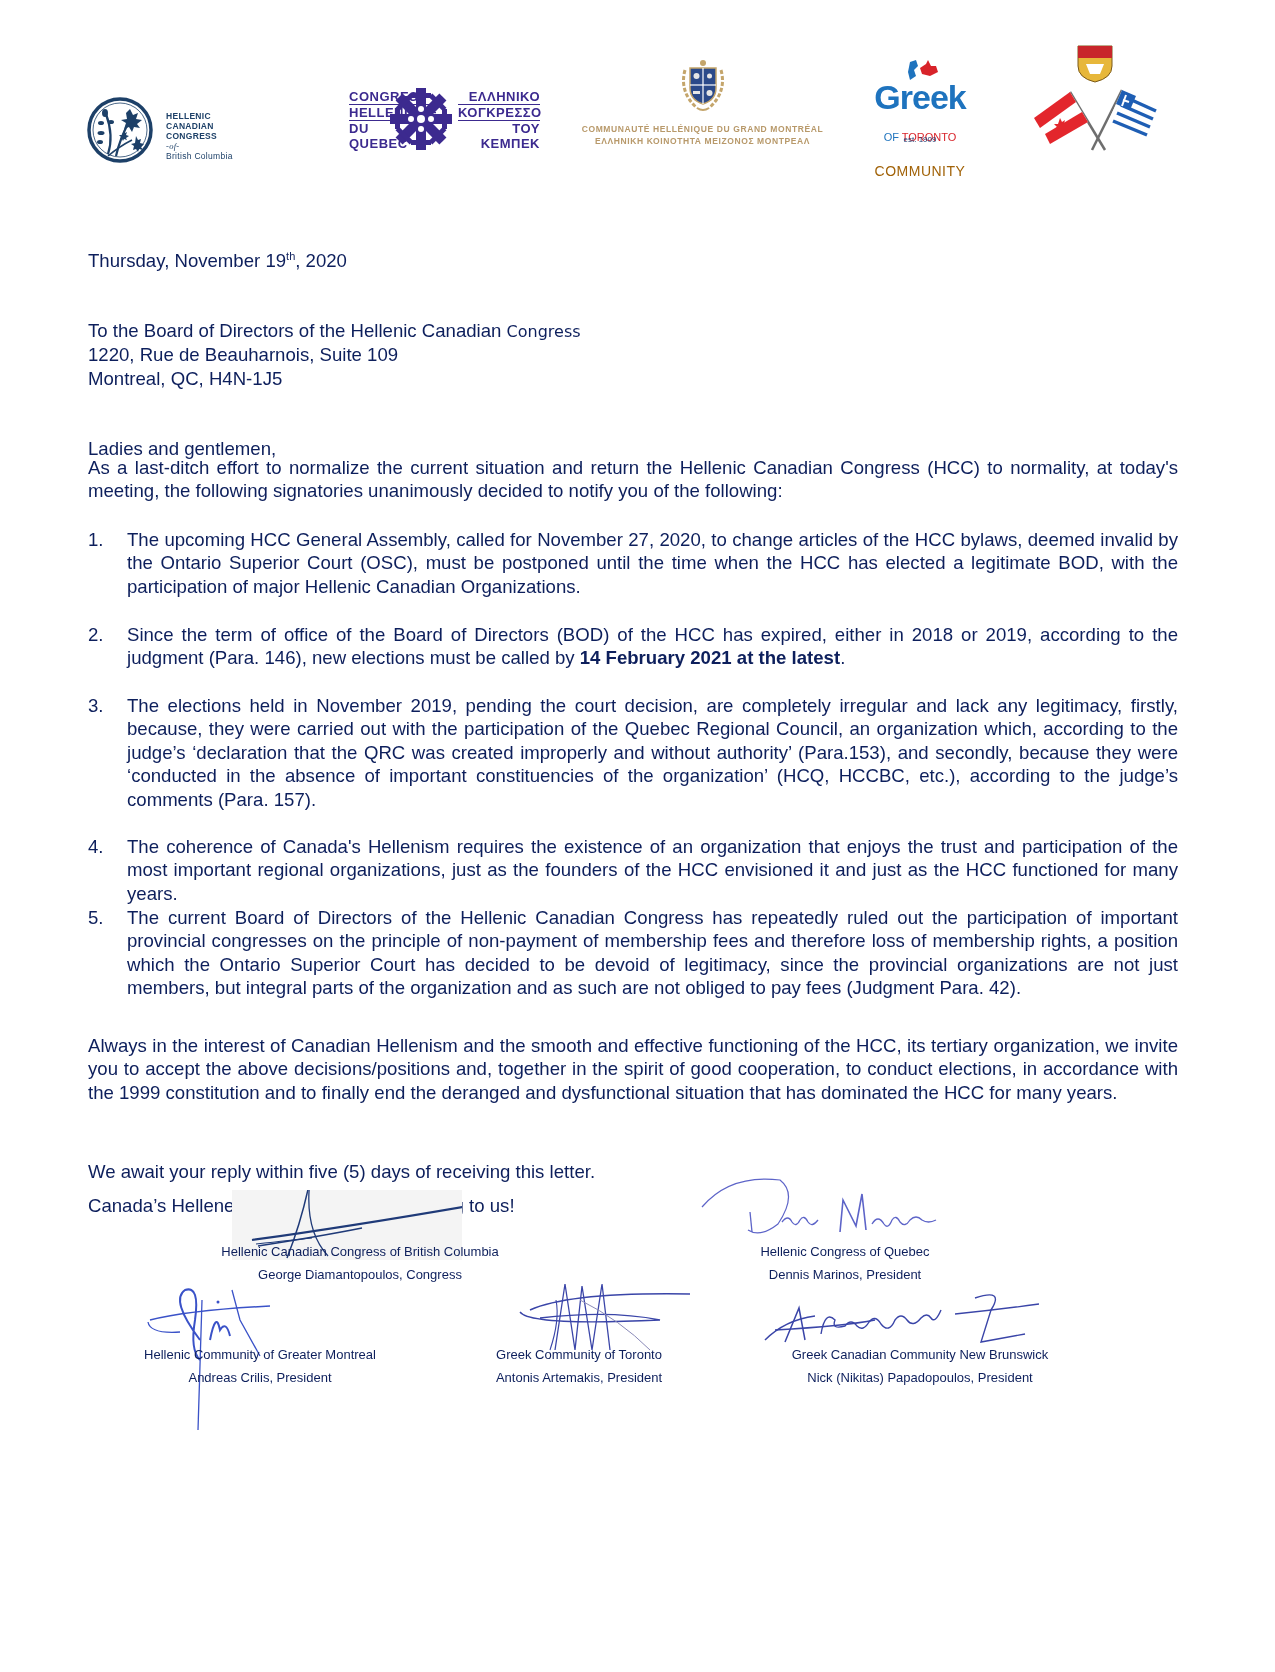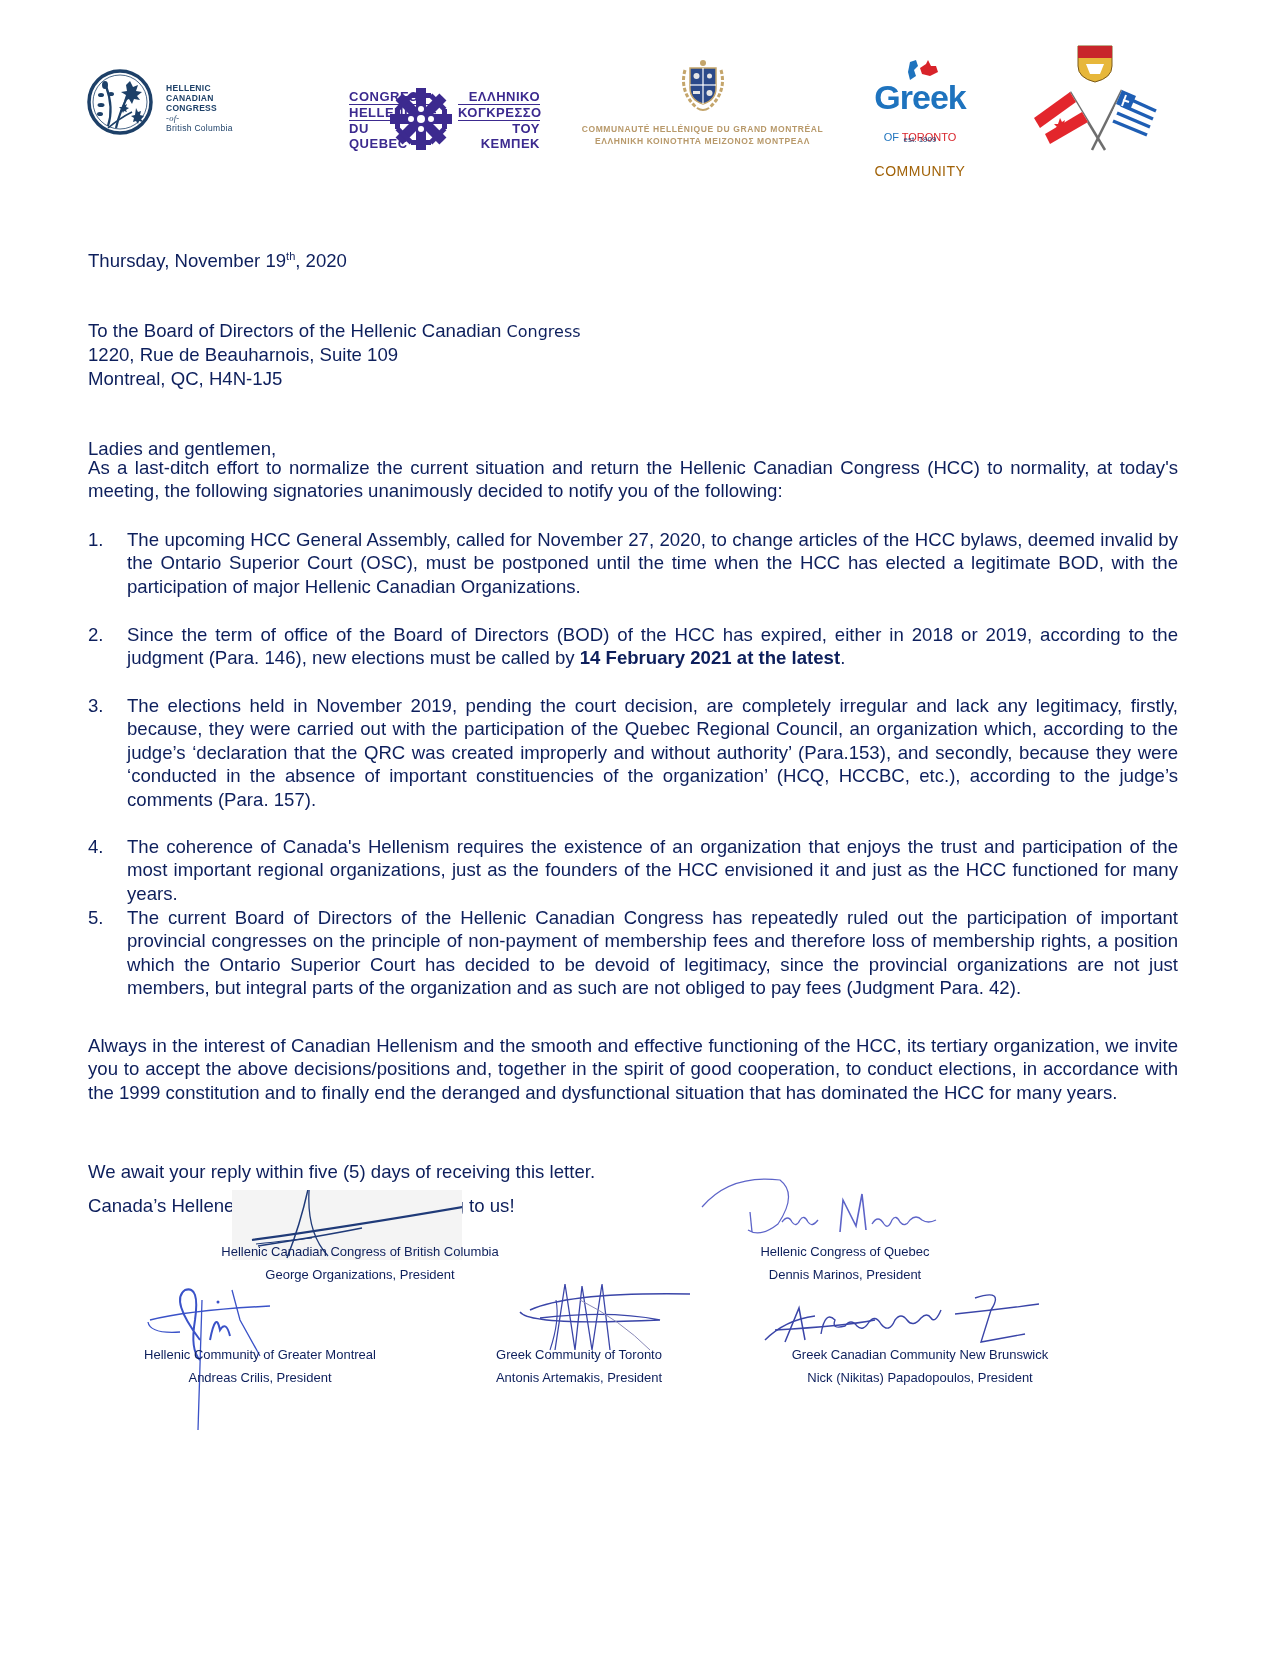--- a/index.html
+++ b/index.html
@@ -1,21 +1,21 @@
 <!DOCTYPE html>
 <html><head>
 <meta charset="utf-8">
 <style>
   html, body { margin: 0; padding: 0; background: #ffffff; }
   body { width: 1275px; height: 1672px; position: relative; overflow: hidden;
          font-family: "Liberation Sans", sans-serif; color: #0d1f5c; }
 
   
   .logo { position: absolute; }
-  #logo-bc { left: 86px; top: 68px; width: 165px; height: 70px; }
+  #logo-bc { left: 86px; top: 96px; width: 165px; height: 70px; }
   #logo-bc .seal { position: absolute; left: 0; top: 0; width: 68px; height: 68px; }
   #logo-bc .bc-text { position: absolute; left: 80px; top: 15px; font-size: 8.5px; line-height: 10px; color: #1d4068; font-weight: bold; letter-spacing: 0.3px; }
   #logo-bc .bc-text .of { font-weight: normal; font-style: italic; font-family: "Liberation Serif", serif; }
   #logo-bc .bc-text .prov { font-weight: normal; }
 
   #logo-quebec { left: 305px; top: 87px; width: 235px; height: 65px; }
   .qc-col { position: absolute; top: 2px; font-size: 13px; line-height: 15px; font-weight: bold; color: #3c2a8f; letter-spacing: 0.5px; }
   .qc-col div { border-bottom: 1px solid #3c2a8f; }
   .qc-col div:last-child { border-bottom: none; }
   #qc-left { left: 0; width: 80px; margin-left: 44px; }
@@ -231,21 +231,21 @@
 
 <svg class="sig-img" id="sig-bc-img" viewBox="0 0 230 70">
   <path d="M78 -10 Q70 30 55 68" stroke="#1f3a78" stroke-width="1.5" fill="none"></path>
   <path d="M78 -10 Q72 40 96 66" stroke="#1f3a78" stroke-width="1.3" fill="none"></path>
   <path d="M20 50 Q120 36 236 16" stroke="#1f3a78" stroke-width="2.2" fill="none"></path>
   <path d="M26 56 Q90 46 130 38" stroke="#1f3a78" stroke-width="1.4" fill="none"></path>
   <path d="M24 54 Q60 50 80 48" stroke="#1f3a78" stroke-width="1.2" fill="none"></path>
 </svg>
 <div class="sig-block" id="sig-bc">
   <div>Hellenic Canadian Congress of British Columbia</div>
-  <div>George Organizations, President</div>
+  <div>George Diamantopoulos, Congress</div>
 </div>
 
 <svg class="sig-img" id="sig-qc-img" viewBox="0 0 260 65">
   <path d="M12 35 Q40 2 90 8 Q108 22 88 52 Q70 66 58 58" stroke="#5d64c8" stroke-width="1.2" fill="none"></path>
   <path d="M60 40 L62 60" stroke="#5d64c8" stroke-width="1.3" fill="none"></path>
   <path d="M92 50 q6-8 10 0 q4 6 8-2 q4-6 8 2 q4 6 10 -2" stroke="#5d64c8" stroke-width="1.3" fill="none"></path>
   <path d="M150 60 L153 28 L166 54 L172 22 L176 58" stroke="#5d64c8" stroke-width="1.6" fill="none"></path>
   <path d="M182 52 q6-10 12 0 q4 6 8-4 q4-6 8 2 q5 6 10-2 q6-6 12 0 q6 4 14 0" stroke="#5d64c8" stroke-width="1.3" fill="none"></path>
 </svg>
 <div class="sig-block" id="sig-qc">

